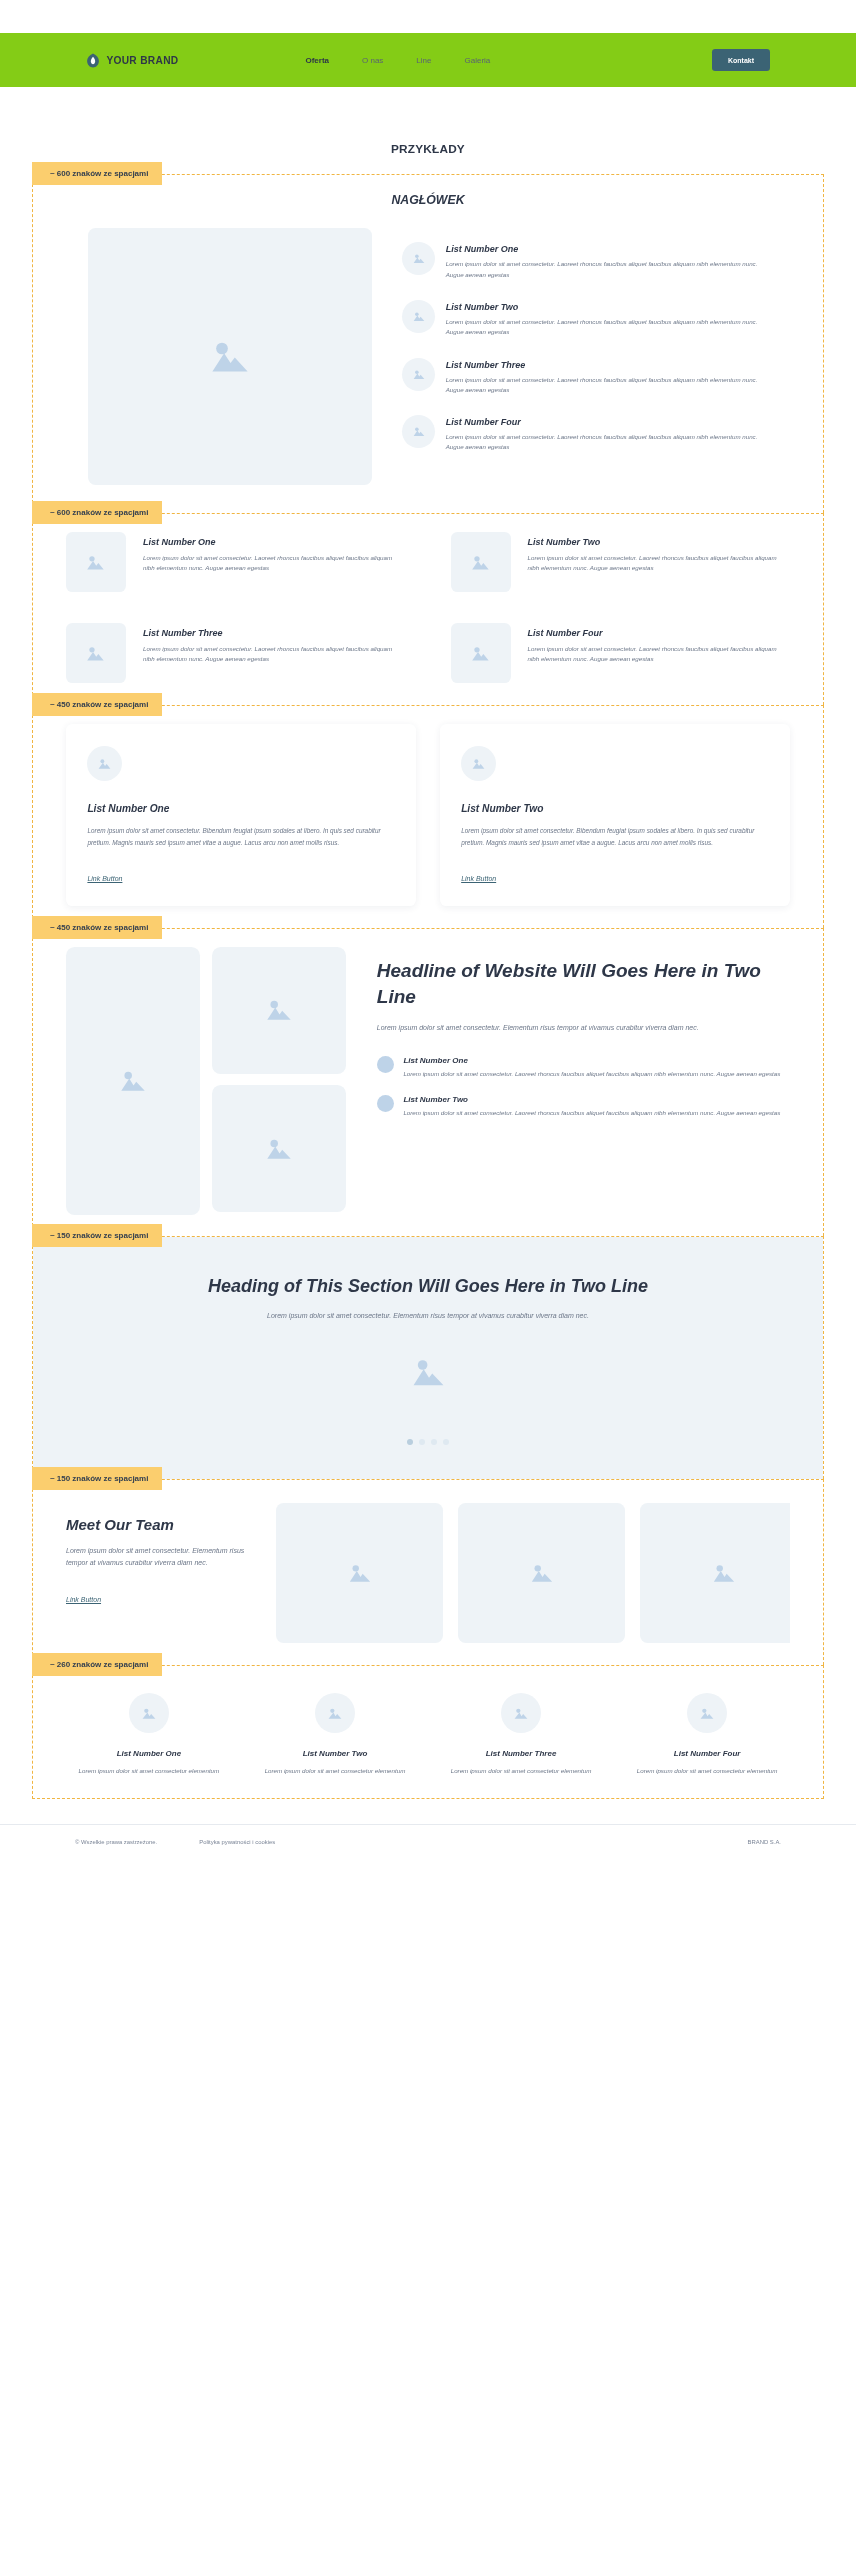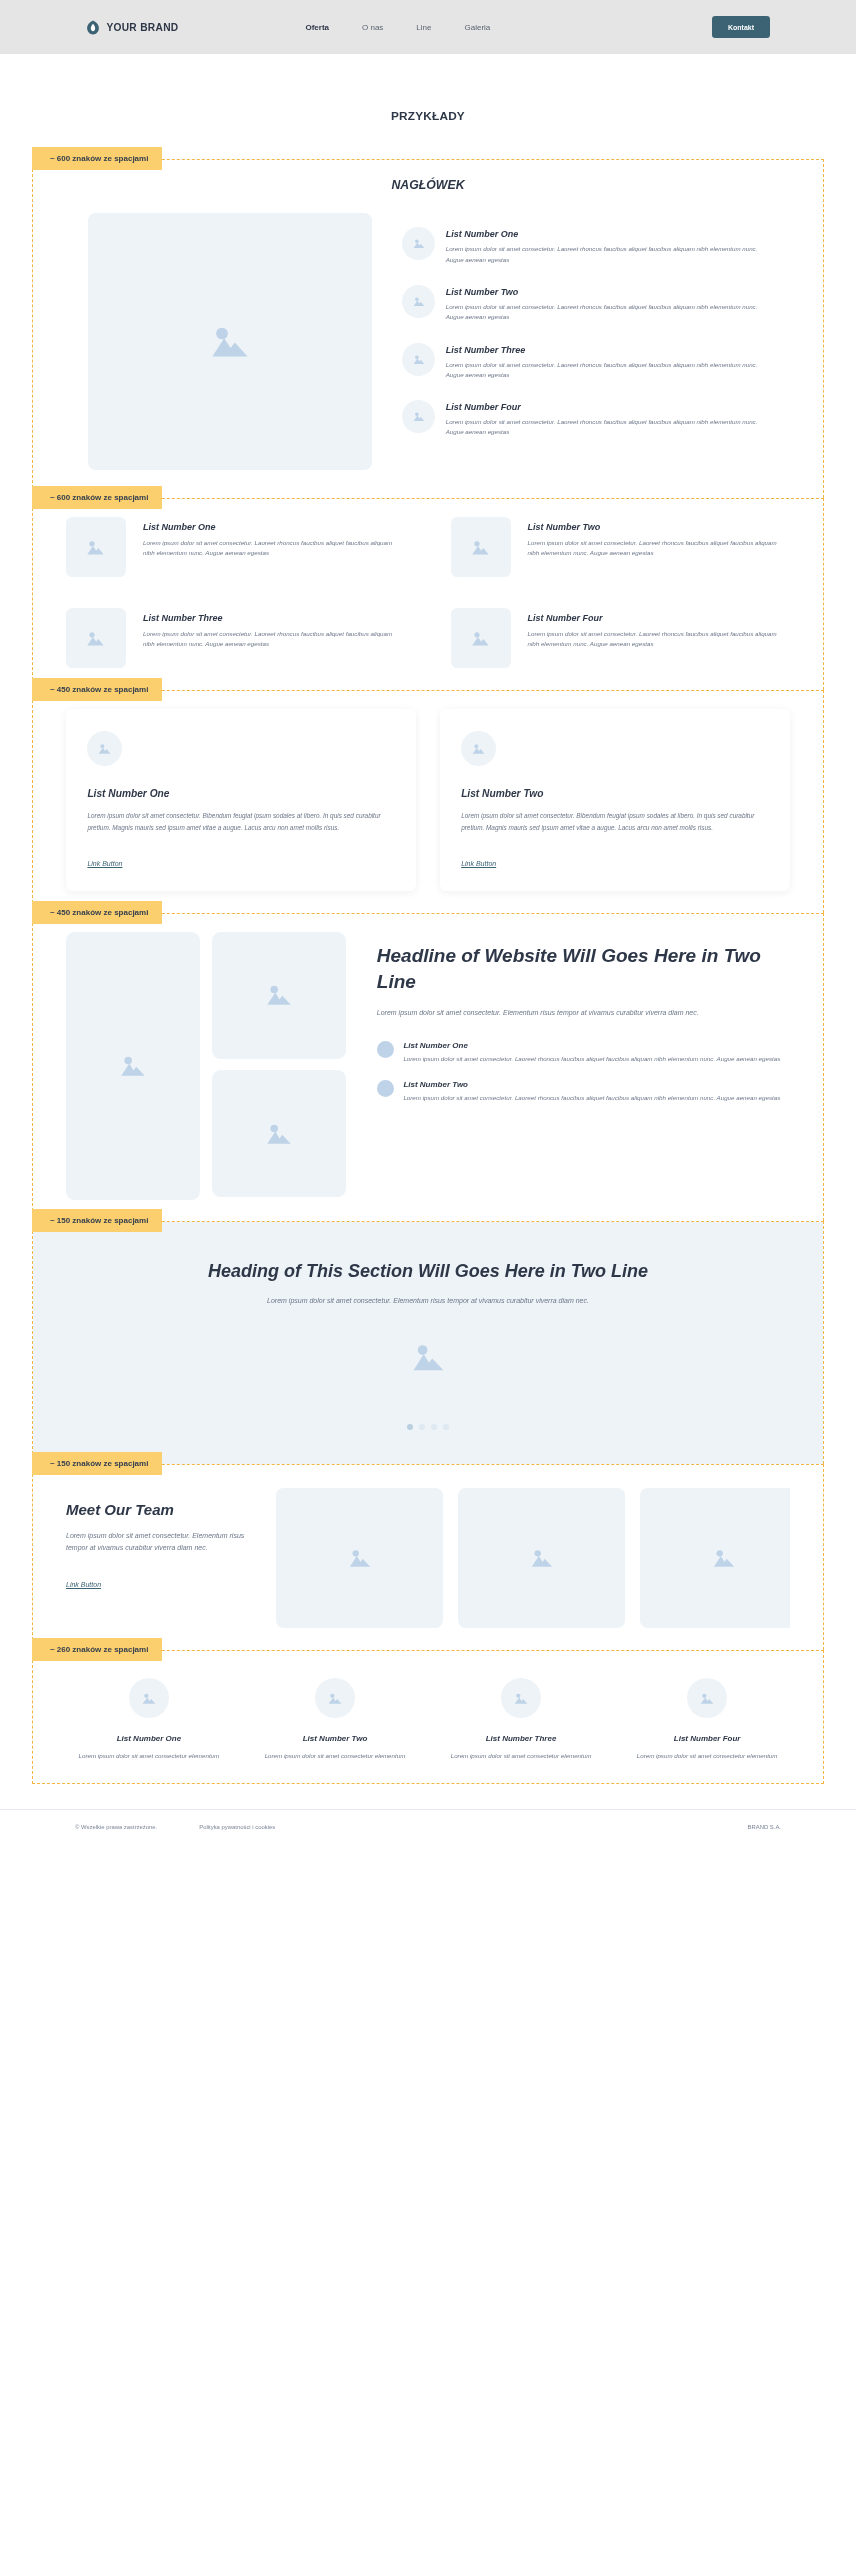--- a/index.html
+++ b/index.html
@@ -10,21 +10,22 @@
     color: #2e3748;
   }
   body { position: relative; }
 
   
   .navbar {
     height: 54px;
     display: flex;
     align-items: center;
     padding: 0 86px;
-    background: #e5e5e5;
+    background: #84cc16;
+    margin-top: 33px;
   }
   .brand { display: flex; align-items: center; gap: 6.4px; }
   .brand-mark { width: 14px; height: 15px; flex: 0 0 auto; }
   .brand-name {
     font-size: 10.2px;
     font-weight: 700;
     letter-spacing: 0.3px;
     color: #2e3748;
     white-space: nowrap;
   }
@@ -63,21 +64,21 @@
   }
   .page-subtitle {
     font-size: 11.8px;
     font-weight: 700;
     letter-spacing: 0.2px;
     color: #2e3748;
     margin-top: 16px;
   }
 
   
-  .sections { margin-top: 36px; }
+  .sections { margin-top: 18px; }
   .section {
     position: relative;
     margin: 0 32px 0 32px;
     border: 1.1px dashed #f0b542;
     border-bottom: none;
   }
   .section.last { border-bottom: 1.1px dashed #f0b542; }
   .badge {
     position: absolute;
     top: -13px;

